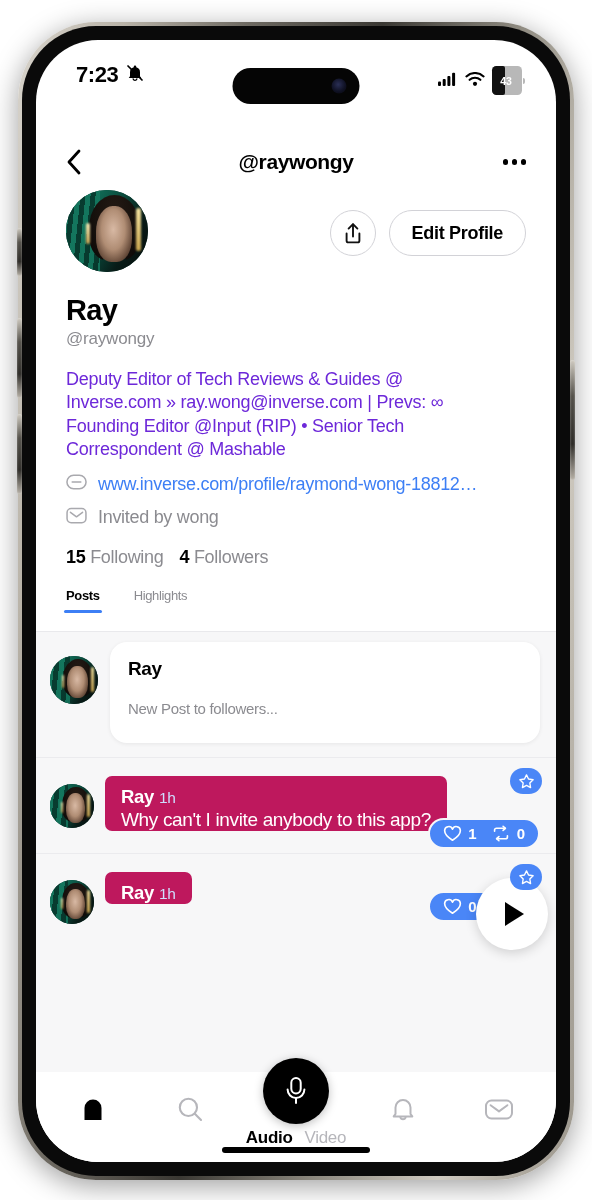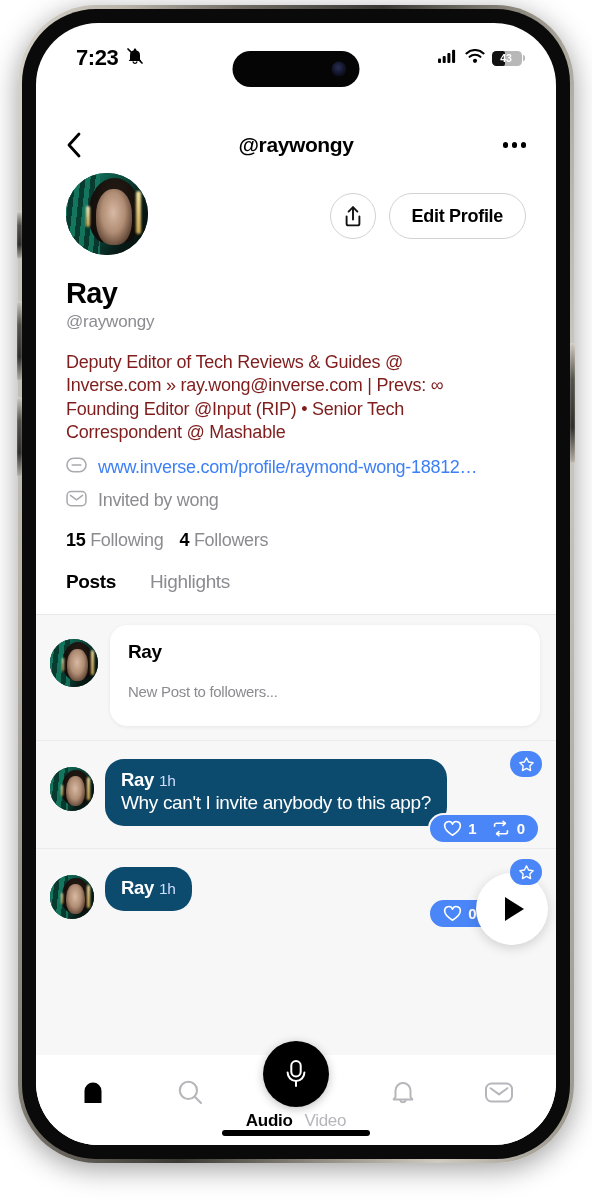--- a/index.html
+++ b/index.html
@@ -6,21 +6,21 @@
   html, body {
     width:592px; height:1200px;
     background:#ffffff;
     font-family:"Liberation Sans", sans-serif;
     overflow:hidden;
   }
 
   
   #phone-frame {
     position:absolute;
-    left:18px; top:5px;
+    left:18px; top:22px;
     width:556px; height:1158px;
     border-radius:78px;
     background:linear-gradient(100deg,#d8d4cc 0%,#b9b3a8 14%,#6e6a62 30%,#3a3833 48%,#8e8a80 66%,#cfcac0 82%,#9a958b 100%);
     box-shadow:0 6px 28px rgba(0,0,0,.38);
   }
   #phone-bezel {
     position:absolute; left:4px; top:4px; right:4px; bottom:4px;
     border-radius:74px; background:#0a0a0a;
   }
   #phone-screen {
@@ -52,21 +52,21 @@
     width:127px; height:36px; border-radius:20px; background:#050505;
   }
   #front-camera {
     position:absolute; right:13px; top:50%; transform:translateY(-50%);
     width:15px; height:15px; border-radius:50%;
     background:radial-gradient(circle at 45% 40%,#2a2f55 0%,#101225 55%,#050508 100%);
   }
 
   
   .battery-shell {
-    position:relative; width:30px; height:15px; border-radius:4.5px;
+    position:relative; width:30px; height:29px; border-radius:4.5px;
     background:#b8b8b8; display:flex; align-items:center;
   }
   .battery-fill {
     position:absolute; left:0; top:0; bottom:0; width:43%;
     border-radius:4.5px 2px 2px 4.5px; background:#111;
   }
   .battery-level {
     position:absolute; left:0; right:2px; text-align:center;
     font-size:10.5px; font-weight:700; color:#fff; z-index:2;
   }
@@ -126,43 +126,43 @@
   #edit-profile-button {
     height:46px; padding:11px 22px; border-radius:23px; border:1.6px solid #d2d2d7;
     background:#fff; font-size:18px; font-weight:700; color:#000;
     letter-spacing:-.3px; cursor:pointer; display:flex; align-items:center;
   }
 
   #display-name { margin-top:22px; font-size:29px; font-weight:700; letter-spacing:-.7px; color:#000; }
   #profile-handle { margin-top:2px; font-size:17px; color:#8b8b90; letter-spacing:-.2px; }
 
   #bio-text {
-    margin-top:19px; font-size:18px; line-height:1.3; color:#7f1d1d;
+    margin-top:19px; font-size:18px; line-height:1.3; color:#6d28d9;
     letter-spacing:-.25px; max-width:420px;
   }
 
   .meta-row { display:flex; align-items:center; gap:11px; margin-top:12px; }
   .meta-row:first-of-type { margin-top:16px; }
   #profile-link { font-size:18px; color:#3d7ff5; letter-spacing:-.3px;
     cursor:pointer; white-space:nowrap; overflow:hidden; text-overflow:ellipsis; max-width:400px; }
   #invited-by { font-size:18px; color:#8b8b90; letter-spacing:-.3px; }
 
   #stats-row { display:flex; gap:16px; margin-top:19px; font-size:18px;
     color:#8b8b90; letter-spacing:-.3px; }
   #stats-row b { color:#000; font-weight:700; }
   .stat { cursor:pointer; }
 
   
   #tab-bar {
     position:absolute; left:0; top:542px; width:100%; height:50px;
     display:flex; align-items:flex-start; gap:34px; padding:6px 30px 0 30px;
     border-bottom:1px solid #e9e9ec; background:#fff;
   }
-  .tab { position:relative; font-size:19px; letter-spacing:-.35px;
-    color:#8b8b90; font-weight:400; cursor:pointer; padding-bottom:28px; }
+  .tab { position:relative; font-size:13px; letter-spacing:-.35px;
+    color:#8b8b90; font-weight:400; cursor:pointer; padding-bottom:10px; }
   .tab.active { color:#000; font-weight:700; }
   .tab.active::after {
     content:""; position:absolute; left:-2px; right:-2px; bottom:0;
     height:3.5px; border-radius:2px; background:#3d7ff5;
   }
 
   
   #feed { position:absolute; left:0; top:592px; right:0; bottom:90px;
     background:#f7f7f8; overflow:hidden; }
 
@@ -176,22 +176,22 @@
   }
   #composer-name { font-size:19px; font-weight:700; color:#000; letter-spacing:-.35px; }
   #composer-placeholder { margin-top:20px; font-size:15px; color:#8b8b90; letter-spacing:-.3px; }
 
   
   .post-row { display:flex; align-items:flex-start; gap:11px; position:relative;
     padding:18px 16px 22px 14px; background:#f7f7f8; border-top:1px solid #ebebee; }
   .post-avatar { width:44px; height:44px; margin-top:8px; }
   .post-main { position:relative; flex:1; }
   .bubble {
-    display:inline-block; background:#0c4a6e; border-radius:19px;
-    padding:10px 16px 12px; max-width:372px; position:relative;
+    display:inline-block; background:#be185d; border-radius:7px;
+    padding:10px 16px 0; max-width:372px; position:relative;
   }
   .bubble-head { font-size:18.5px; font-weight:700; color:#fff; letter-spacing:-.35px; }
   .bubble-time { font-size:15.5px; font-weight:400; color:#cfdeff; margin-left:5px; letter-spacing:-.2px; }
   .bubble-text { margin-top:0; font-size:19px; color:#fff; letter-spacing:-.35px; line-height:1.22; }
 
   .reactions {
     position:absolute; right:0; bottom:-18px;
     display:flex; align-items:center; gap:14px;
     background:#4a86f7; border:2.5px solid #f7f7f8;
     border-radius:18px; padding:5px 13px;

